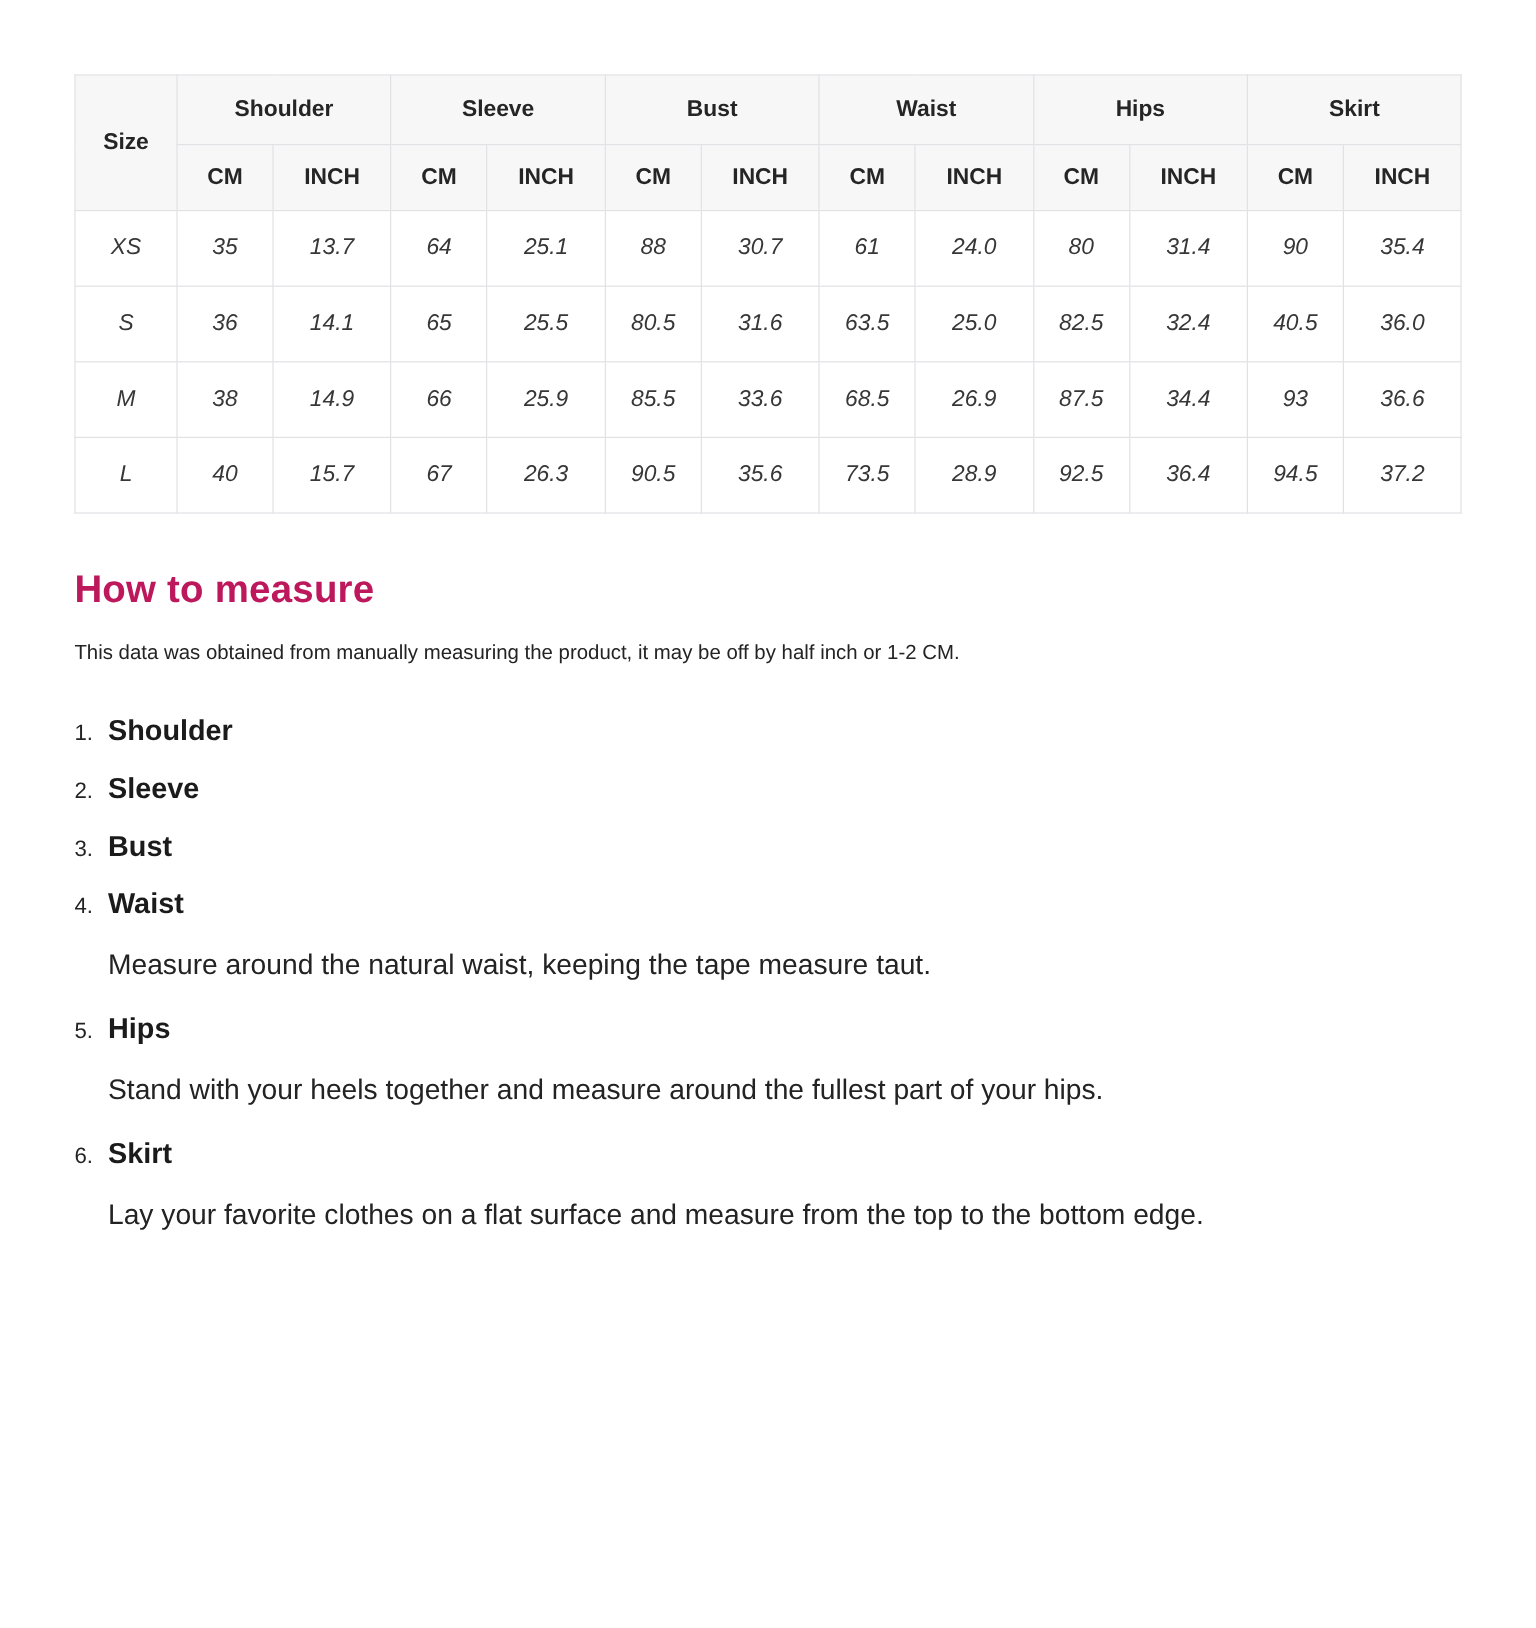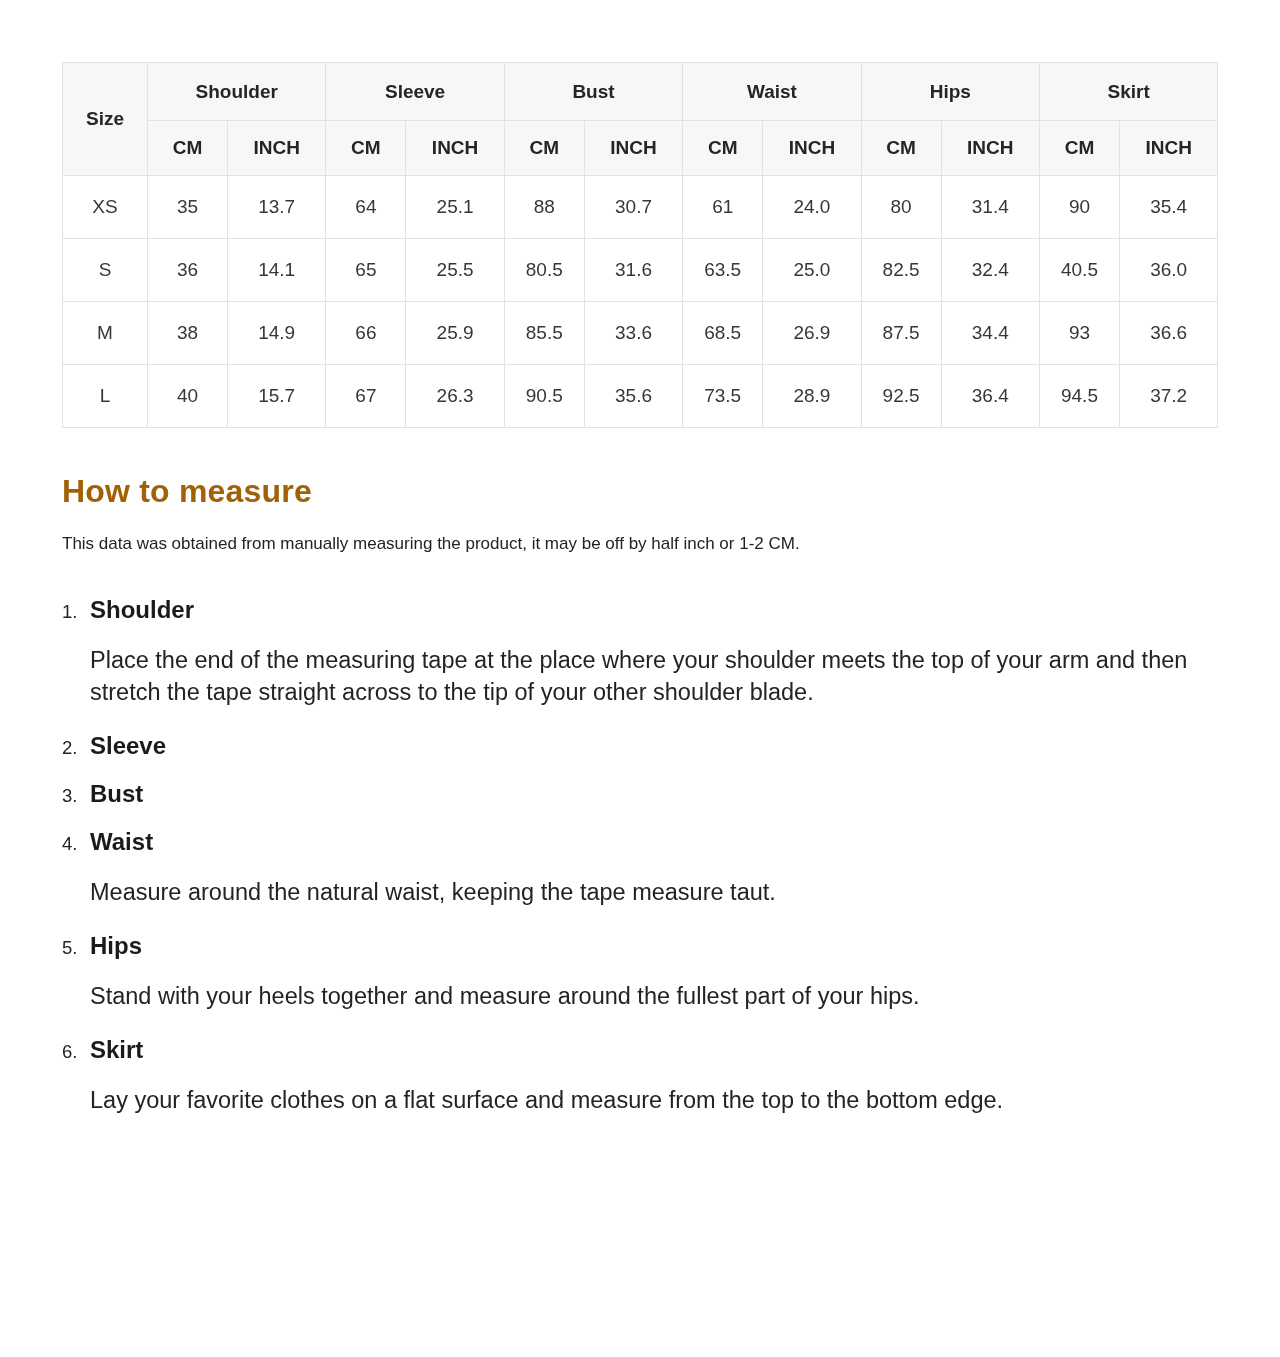--- a/index.html
+++ b/index.html
@@ -32,32 +32,33 @@
     color: #252525;
   }
   .size-table tr.group-row th { height: 58px; }
   .size-table tr.unit-row th { height: 55px; }
   .size-table tbody tr { height: 63px; }
   .size-table tbody td {
     background: #ffffff;
     font-size: 19px;
     font-weight: 400;
     color: #373737;
+    font-style: italic;
   }
   col.c-size { width: 85px; }
   col.c-cm   { width: 80px; }
   col.c-inch { width: 98.4px; }
 
   
   .howto h2 {
     margin-top: 45px;
     margin-bottom: 18px;
     font-size: 32px;
     font-weight: 700;
-    color: #a16207;
+    color: #be185d;
     letter-spacing: 0.2px;
   }
   .howto .intro {
     font-size: 17px;
     line-height: 32px;
     color: #232323;
     margin-bottom: 36px;
     max-width: 1156px;
   }
   ol.steps {
@@ -201,21 +202,20 @@
 
   <section class="howto">
     <h2>How to measure</h2>
     <p class="intro">This data was obtained from manually measuring the product, it may be off by half inch or 1-2 CM.</p>
     <ol class="steps">
         <li class="step">
           <div class="step-head">
             <span class="step-num">1.</span>
             <span class="step-label">Shoulder</span>
           </div>
-          <p class="step-desc">Place the end of the measuring tape at the place where your shoulder meets the top of your arm and then stretch the tape straight across to the tip of your other shoulder blade.</p>
         </li>
         <li class="step">
           <div class="step-head">
             <span class="step-num">2.</span>
             <span class="step-label">Sleeve</span>
           </div>
         </li>
         <li class="step">
           <div class="step-head">
             <span class="step-num">3.</span>

